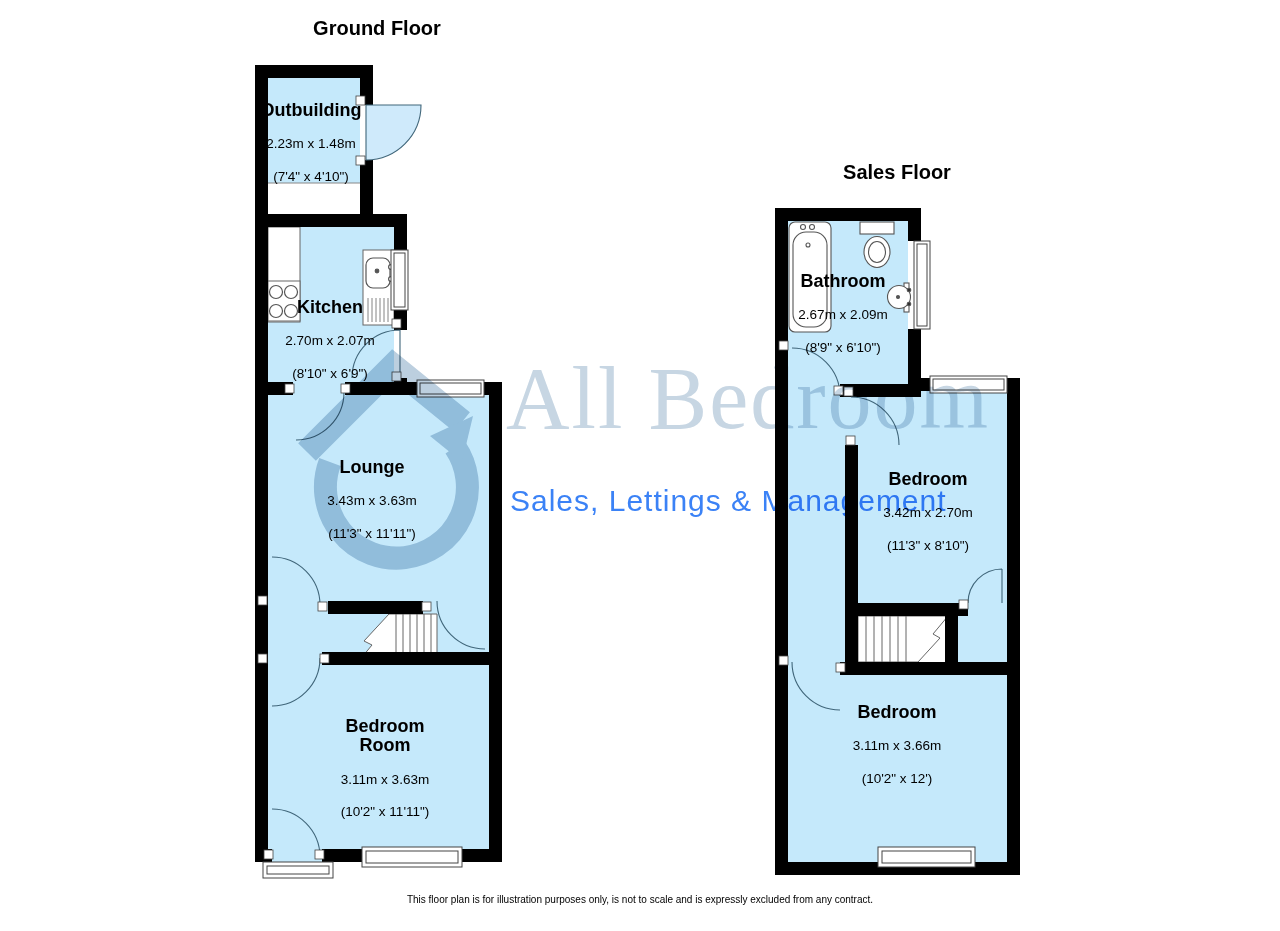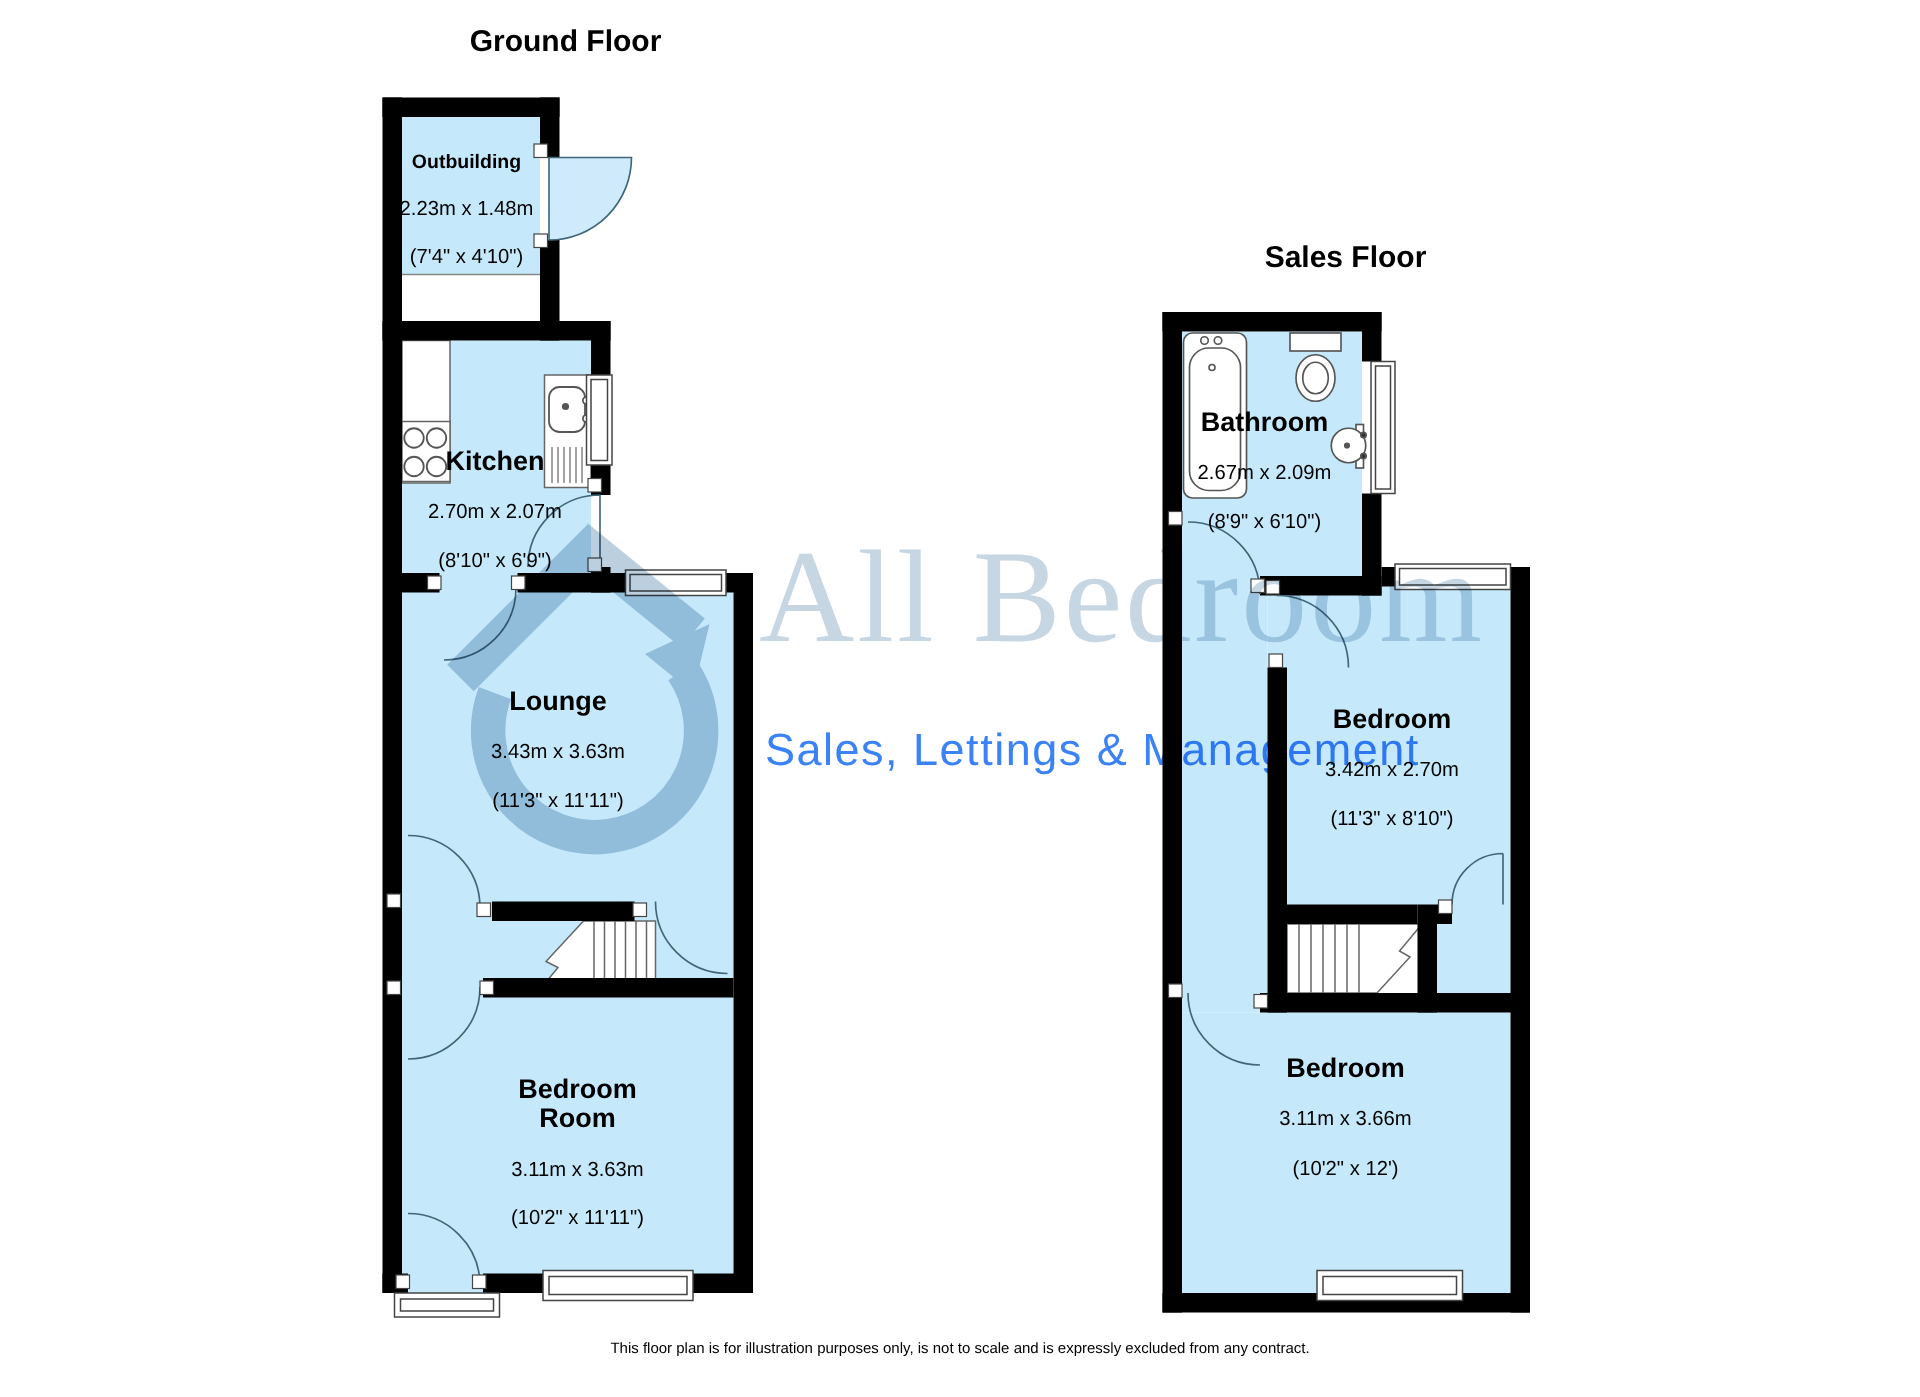--- a/index.html
+++ b/index.html
@@ -14,21 +14,21 @@
   .wm-brand{position:absolute;left:506px;top:348px;
             font-family:"Liberation Serif",serif;font-size:88px;
             color:#c7d6e3;white-space:nowrap;letter-spacing:2px;}
   .wm-tagline{position:absolute;left:510px;top:484px;
               font-size:30px;color:#3b82f6;white-space:nowrap;letter-spacing:1px;}
   .floor-title{position:absolute;transform:translateX(-50%);
                font-size:20px;font-weight:bold;color:#000;white-space:nowrap;}
   .room-label{position:absolute;transform:translateX(-50%);text-align:center;color:#000;}
   .room-name{font-weight:bold;font-size:18px;line-height:1.08;}
   .room-dim{font-size:13.5px;line-height:1.2;margin-top:16px;}
-  .outbuilding .room-name{font-size:13px;text-align:center;}
+  .outbuilding .room-name{font-size:18px;text-align:center;}
   .dining .room-name{width:86px;margin:0 auto;}
   #footer{position:absolute;left:0;right:0;top:894px;text-align:center;color:#000;}
   #footer div{font-size:10px;line-height:1.25;}
 </style>
 </head>
 <body>
 
 <svg id="plan" class="layer" width="1280" height="931" viewBox="0 0 1280 931">
 
   <g>

